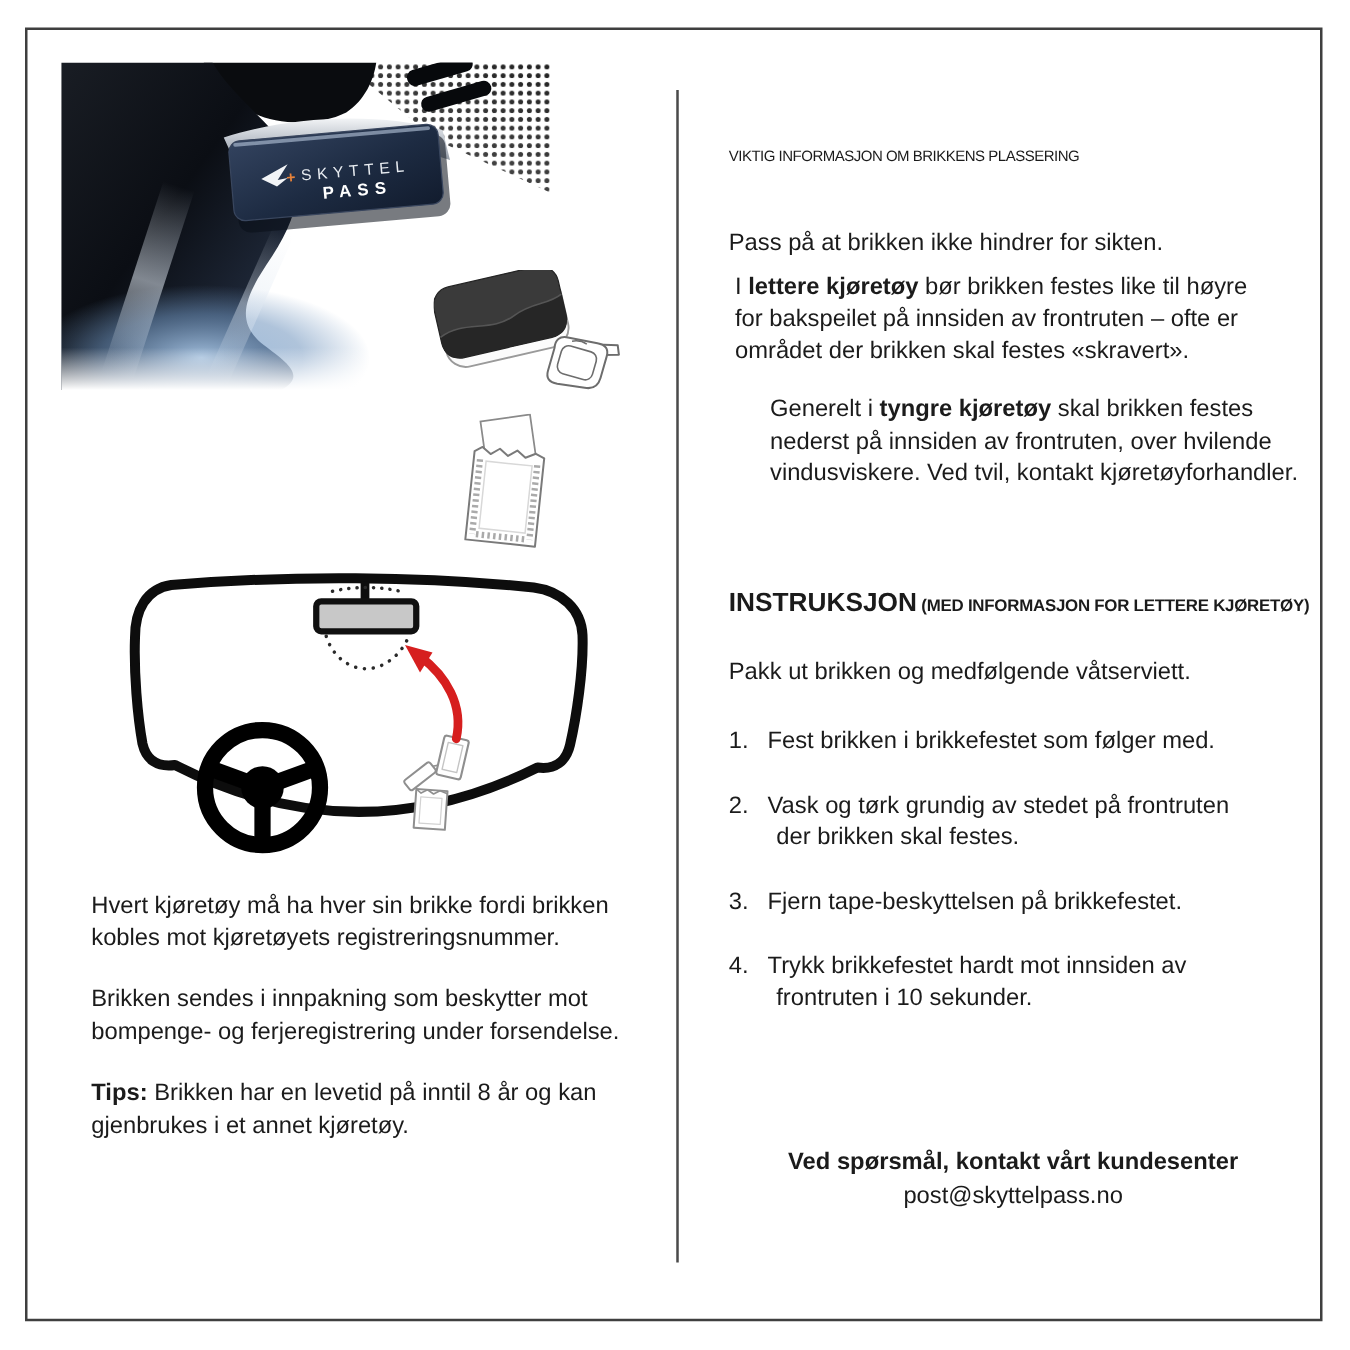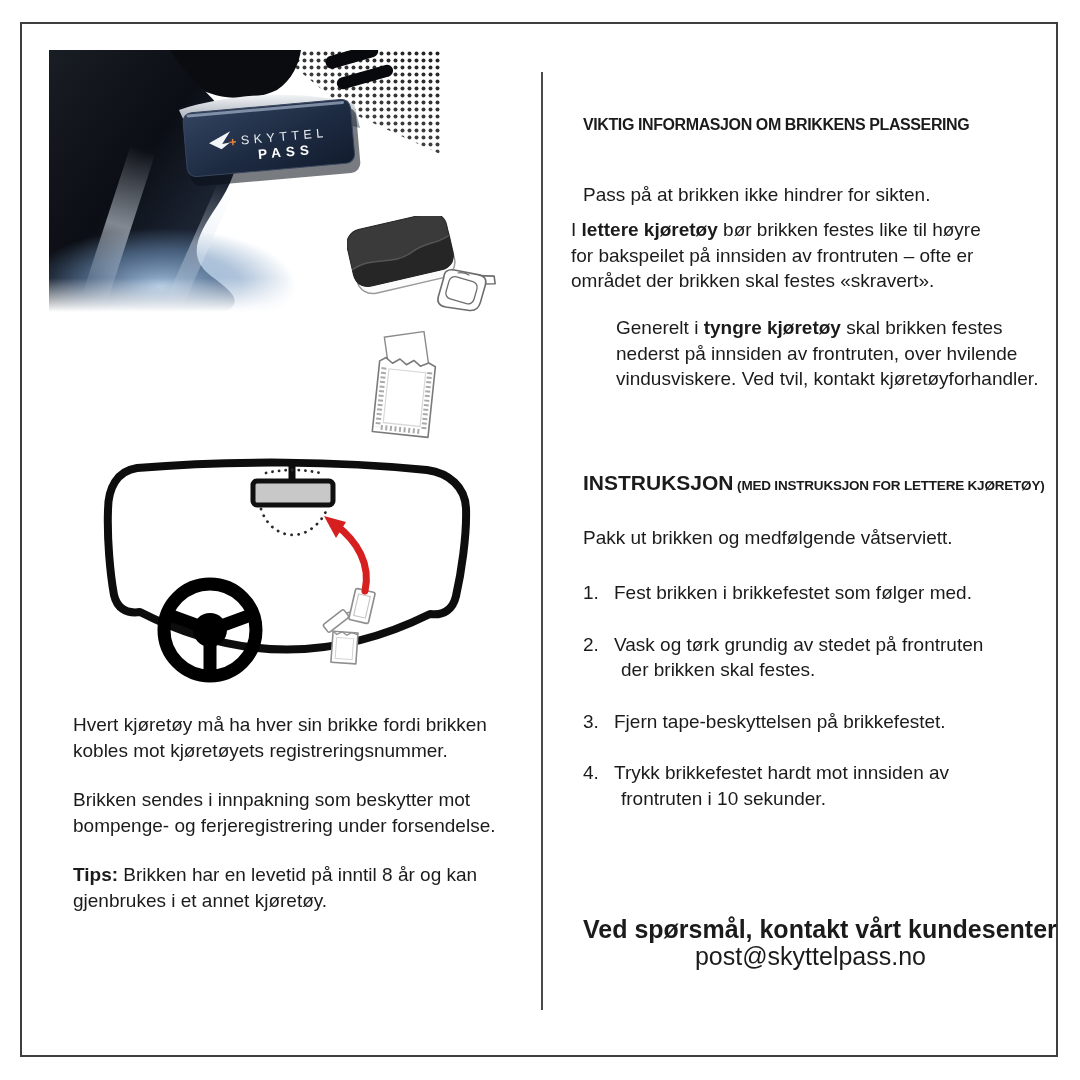--- a/index.html
+++ b/index.html
@@ -17,35 +17,35 @@
 
   .txt { font-size:19px; line-height:25.5px; white-space:nowrap; }
   .b { font-weight:bold; }
 
   
   .left-text { left:73px; top:712px; }
   .left-text .para { margin-bottom:24px; }
 
   
   .h1 {
-    left:583px; top:112px; font-weight:bold; font-size:16px;
+    left:583px; top:112px; font-weight:normal; font-size:12px;
     letter-spacing:-0.4px; line-height:26px; white-space:nowrap;
   }
   .r-p1 { left:583px; top:182px; }
-  .r-p2 { left:571px; top:217px; }
+  .r-p2 { left:588px; top:217px; }
   .r-p3 { left:616px; top:315px; }
   .h2 { left:583px; top:471px; white-space:nowrap; }
   .h2 .main { font-weight:bold; font-size:21px; }
   .h2 .paren { font-weight:bold; font-size:13.5px; letter-spacing:-0.2px; }
   .r-p4 { left:583px; top:525px; }
   .steps { left:583px; top:580px; }
   .step { display:flex; margin-bottom:26px; }
   .step-num { width:31px; flex:0 0 31px; }
   .step-body .l2 { padding-left:7px; }
-  .contact { left:583px; top:916px; width:455px; text-align:center; line-height:27px; font-size:25px; white-space:nowrap; }
+  .contact { left:583px; top:916px; width:455px; text-align:center; line-height:27px; font-size:19px; white-space:nowrap; }
   .contact .line1 { font-weight:bold; }
 
   svg text { font-family:"Liberation Sans", sans-serif; }
 </style>
 </head>
 <body>
 
 <div class="abs sheet-border"></div>
 <div class="abs divider"></div>
 
@@ -235,21 +235,21 @@
   <div>området der brikken skal festes «skravert».</div>
 </div>
 
 <div class="abs r-p3 txt">
   <div><span>Generelt i </span><span class="b">tyngre kjøretøy</span><span> skal brikken festes</span></div>
   <div>nederst på innsiden av frontruten, over hvilende</div>
   <div>vindusviskere. Ved tvil, kontakt kjøretøyforhandler.</div>
 </div>
 
 <div class="abs h2">
-  <span class="main">INSTRUKSJON</span><span class="paren"> (MED INSTRUKSJON FOR LETTERE KJØRETØY)</span>
+  <span class="main">INSTRUKSJON</span><span class="paren"> (MED INFORMASJON FOR LETTERE KJØRETØY)</span>
 </div>
 
 <div class="abs r-p4 txt">Pakk ut brikken og medfølgende våtserviett.</div>
 
 <div class="abs steps txt">
   <div class="step">
     <div class="step-num">1.</div>
     <div class="step-body">
         <div>Fest brikken i brikkefestet som følger med.</div>
       </div>

